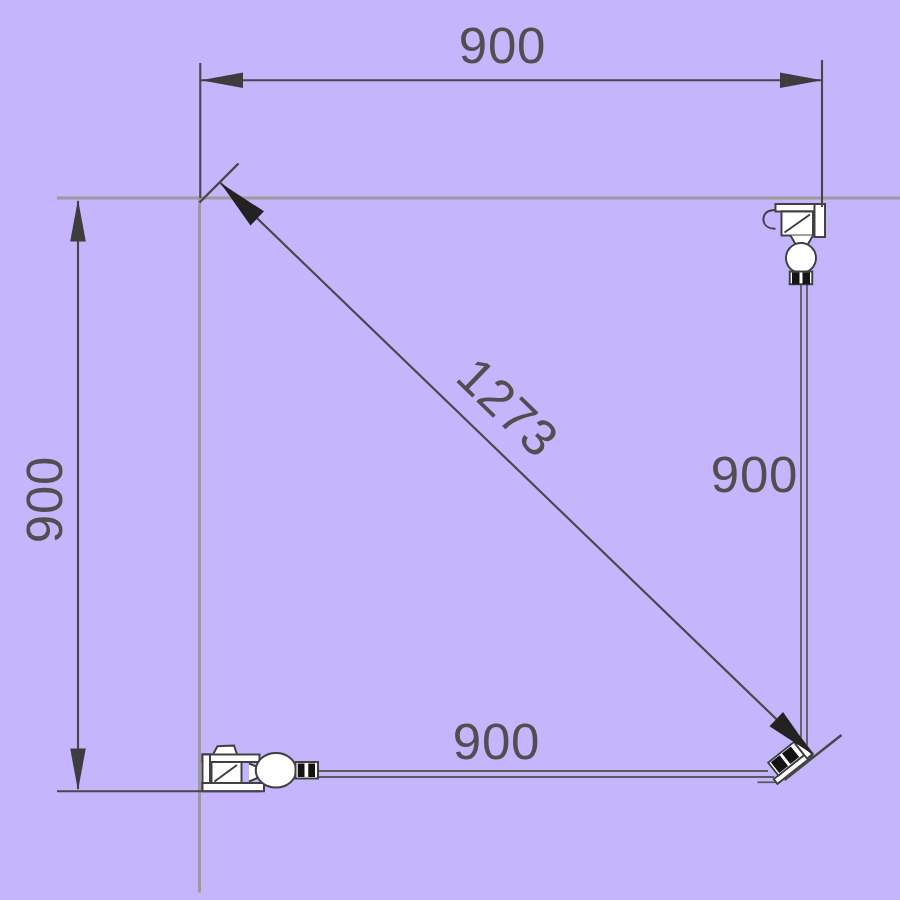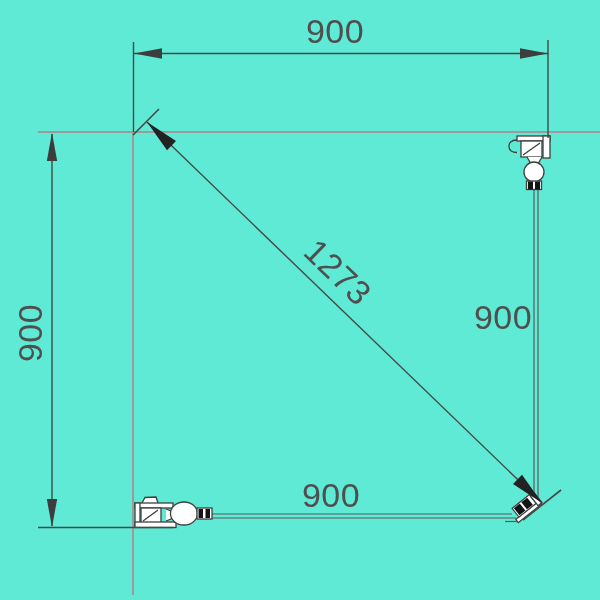--- a/index.html
+++ b/index.html
@@ -1,19 +1,19 @@
 <!DOCTYPE html>
 <html><head>
 <meta charset="utf-8">
 <style>
   html,body{margin:0;padding:0;background:#ffffff;}
   .canvas{
     position:relative;
     width:600px;height:600px;
-    background:#5eead4;
+    background:#c4b5fd;
     overflow:hidden;
     font-family:"Liberation Sans", sans-serif;
   }
   .canvas svg{position:absolute;left:0;top:0;}
   .dim-label{
     position:absolute;
     font-size:34px;
     font-weight:300;
     color:#4f4f4f;
     letter-spacing:0.5px;

